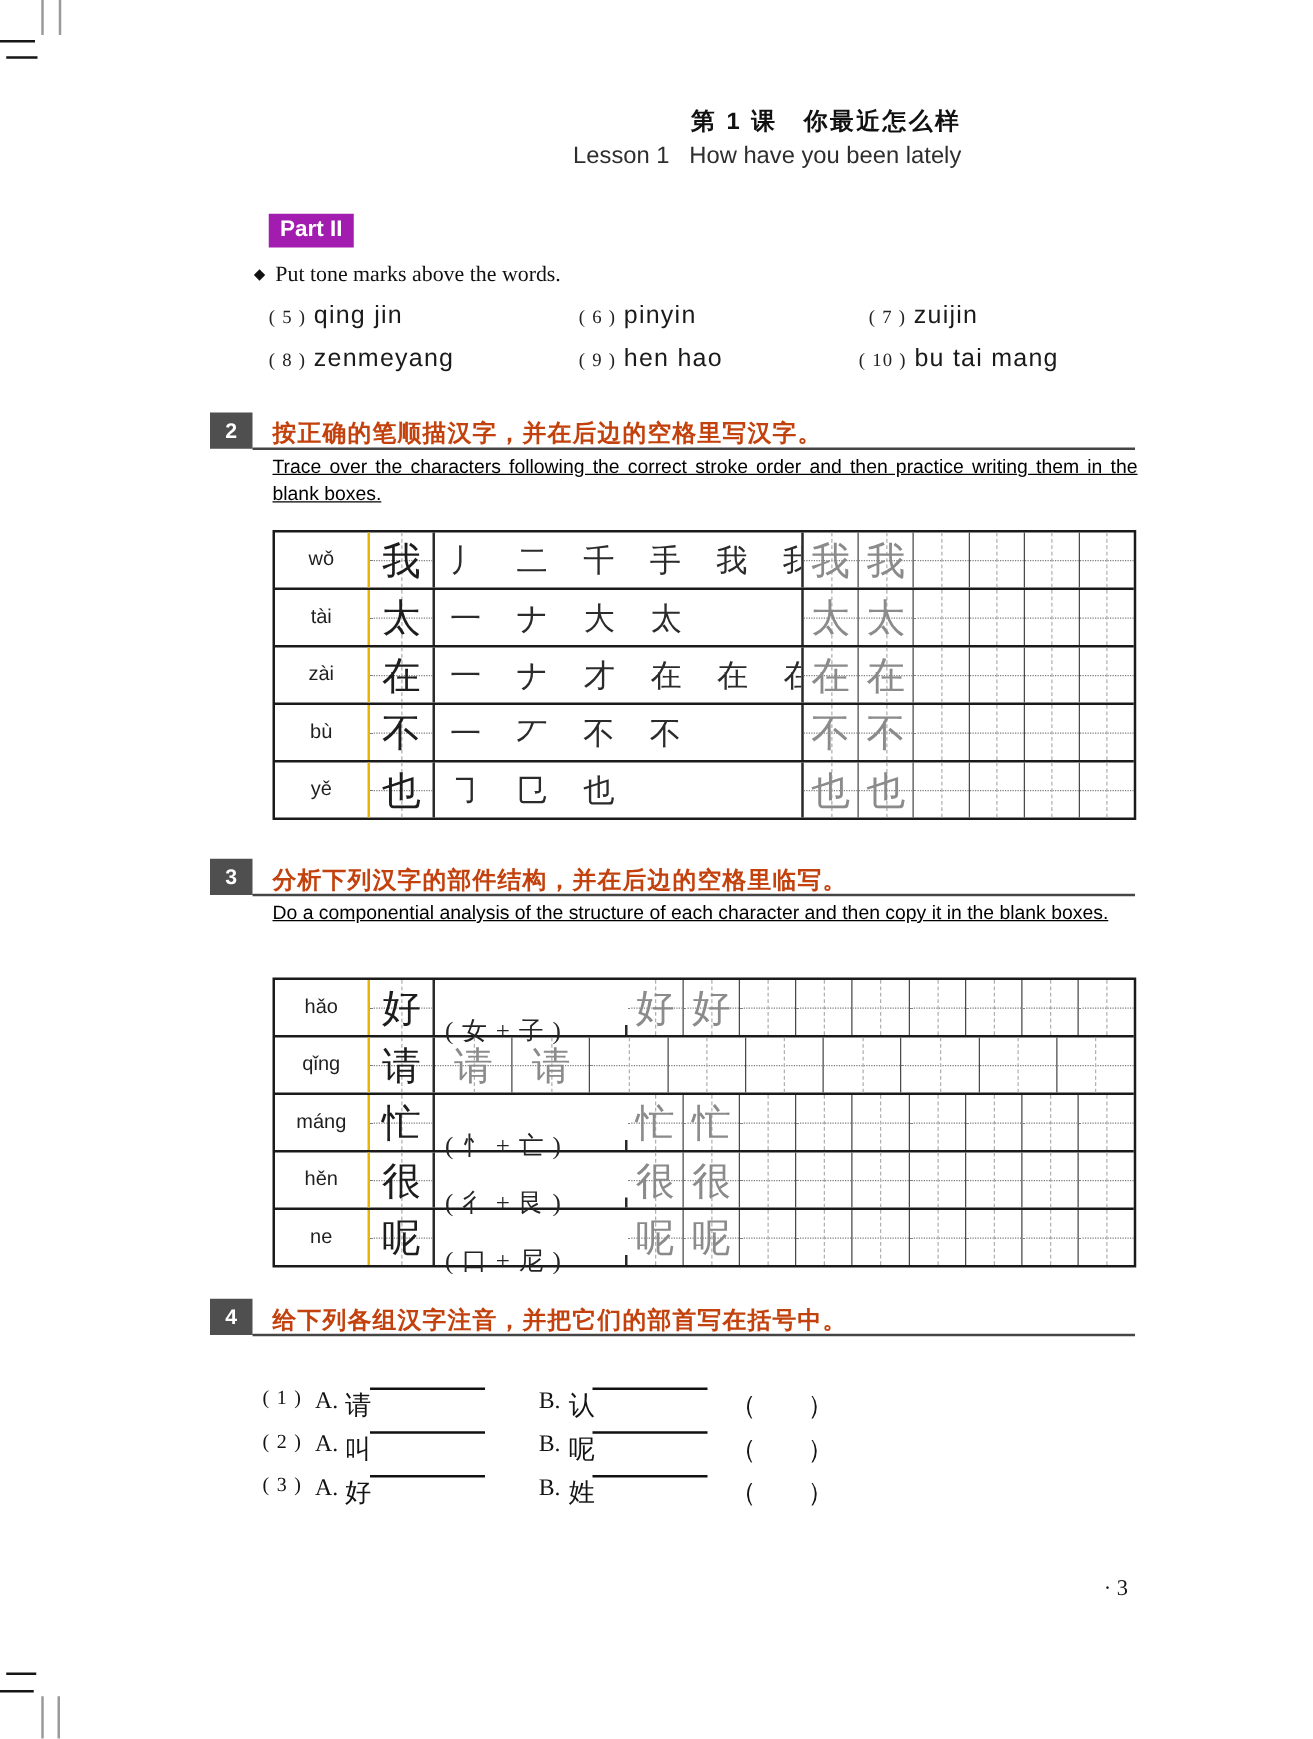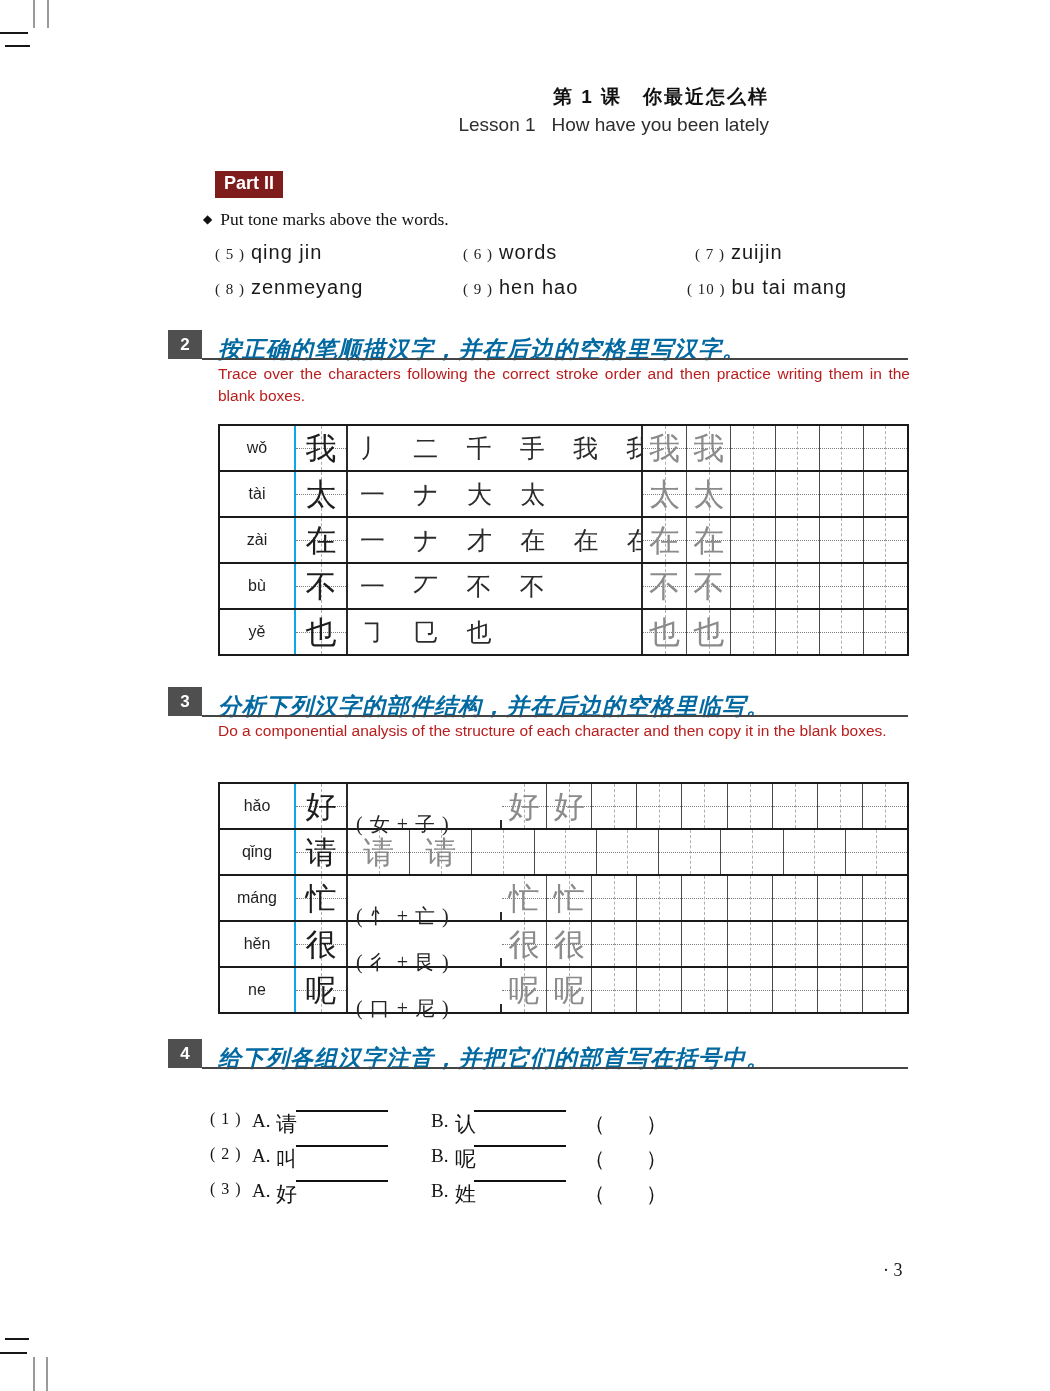--- a/index.html
+++ b/index.html
@@ -8,43 +8,43 @@
   
   .crop-v{position:absolute;width:2px;background:#9a9a9a;}
   .crop-h{position:absolute;height:2px;background:#161616;}
   
   .corner-block{position:absolute;left:919px;top:33px;width:95px;height:96px;background:#7c7c7c;}
   
   .hdr{position:absolute;right:142px;top:84px;text-align:right;}
   .hdr-cn{font-family:"Liberation Sans",sans-serif;font-weight:bold;font-size:19px;letter-spacing:2px;color:#111;}
   .hdr-en{font-family:"Liberation Sans",sans-serif;font-size:19px;color:#2e2e2e;margin-top:4px;white-space:pre;}
   
-  .part-badge{position:absolute;left:215px;top:171px;background:#7f1d1d;color:#fff;
+  .part-badge{position:absolute;left:215px;top:171px;background:#a21caf;color:#fff;
       font-family:"Liberation Sans",sans-serif;font-weight:bold;font-size:18px;padding:2px 9px 4px 9px;}
   
   .tone-instr{position:absolute;left:203px;top:209px;font-size:17.5px;color:#111;}
   .tone-instr .diamond{font-size:12px;vertical-align:2px;margin-right:8px;}
   .tone-item{position:absolute;white-space:nowrap;}
   .tone-num{font-size:15px;letter-spacing:1px;color:#222;}
   .tone-word{font-family:"Liberation Sans",sans-serif;font-size:20px;letter-spacing:1px;color:#1a1a1a;margin-left:6px;}
   
   .sec-badge{position:absolute;left:168px;width:34px;height:29px;background:#4f4f4f;color:#fff;
       font-family:"Liberation Sans",sans-serif;font-weight:bold;font-size:17px;text-align:center;line-height:29px;}
   .sec-cn{position:absolute;left:218px;font-family:"Liberation Sans",sans-serif;font-weight:bold;
-      font-size:23px;letter-spacing:1px;color:#0369a1;font-style:italic;}
+      font-size:19px;letter-spacing:1px;color:#c2410c;}
   .sec-rule{position:absolute;left:202px;width:706px;height:2px;background:#454545;}
   .sec-en{position:absolute;left:218px;width:692px;font-family:"Liberation Sans",sans-serif;
-      font-size:15.5px;line-height:1.45;color:#b91c1c;text-align:justify;}
+      font-size:15.5px;line-height:1.45;color:#000000;text-align:justify;text-decoration:underline;}
   .sec-en i{font-style:italic;}
   
   .wtable{position:absolute;left:218px;width:687px;border:2px solid #1a1a1a;}
   .trow{display:flex;height:44px;border-bottom:2px solid #1a1a1a;}
   .trow:last-child{border-bottom:none;}
   .cell{box-sizing:border-box;}
-  .c-pinyin{width:76px;border-right:2px solid #0ea5e9;display:flex;align-items:center;justify-content:center;
+  .c-pinyin{width:76px;border-right:2px solid #eab308;display:flex;align-items:center;justify-content:center;
       font-family:"Liberation Sans",sans-serif;font-size:16px;color:#1f1f1f;}
   .c-char{width:52px;border-right:2px solid #2a2a2a;position:relative;display:flex;align-items:center;justify-content:center;}
   .c-char .hanzi{font-size:31px;line-height:1;color:#1d1d1d;position:relative;z-index:1;}
   .c-char::before{content:"";position:absolute;left:0;right:0;top:50%;border-top:1.5px dotted #7f7f7f;}
   .c-char::after{content:"";position:absolute;top:0;bottom:0;left:50%;border-left:1px dashed #b0b0b0;}
   .c-strokes{border-right:2px solid #2a2a2a;display:flex;align-items:center;padding-left:12px;
       font-size:25px;letter-spacing:11px;color:#2b2b2b;white-space:nowrap;overflow:hidden;}
   .t2 .c-strokes{width:295px;}
   .c-parts{width:154px;border-right:2px solid #2a2a2a;display:flex;align-items:center;padding-left:8px;
       font-size:20px;letter-spacing:1px;color:#242424;white-space:nowrap;margin-top:36px;}
@@ -100,21 +100,21 @@
   </div>
 
   <div class="part-badge">Part II</div>
   <div class="tone-instr">
     <span class="diamond">◆</span><span>Put tone marks above the words.</span>
   </div>
   <div class="tone-item" style="left:215px;top:241px">
     <span class="tone-num">( 5 )</span><span class="tone-word">qing jin</span>
   </div>
   <div class="tone-item" style="left:463px;top:241px">
-    <span class="tone-num">( 6 )</span><span class="tone-word">words</span>
+    <span class="tone-num">( 6 )</span><span class="tone-word">pinyin</span>
   </div>
   <div class="tone-item" style="left:695px;top:241px">
     <span class="tone-num">( 7 )</span><span class="tone-word">zuijin</span>
   </div>
   <div class="tone-item" style="left:215px;top:276px">
     <span class="tone-num">( 8 )</span><span class="tone-word">zenmeyang</span>
   </div>
   <div class="tone-item" style="left:463px;top:276px">
     <span class="tone-num">( 9 )</span><span class="tone-word">hen hao</span>
   </div>

